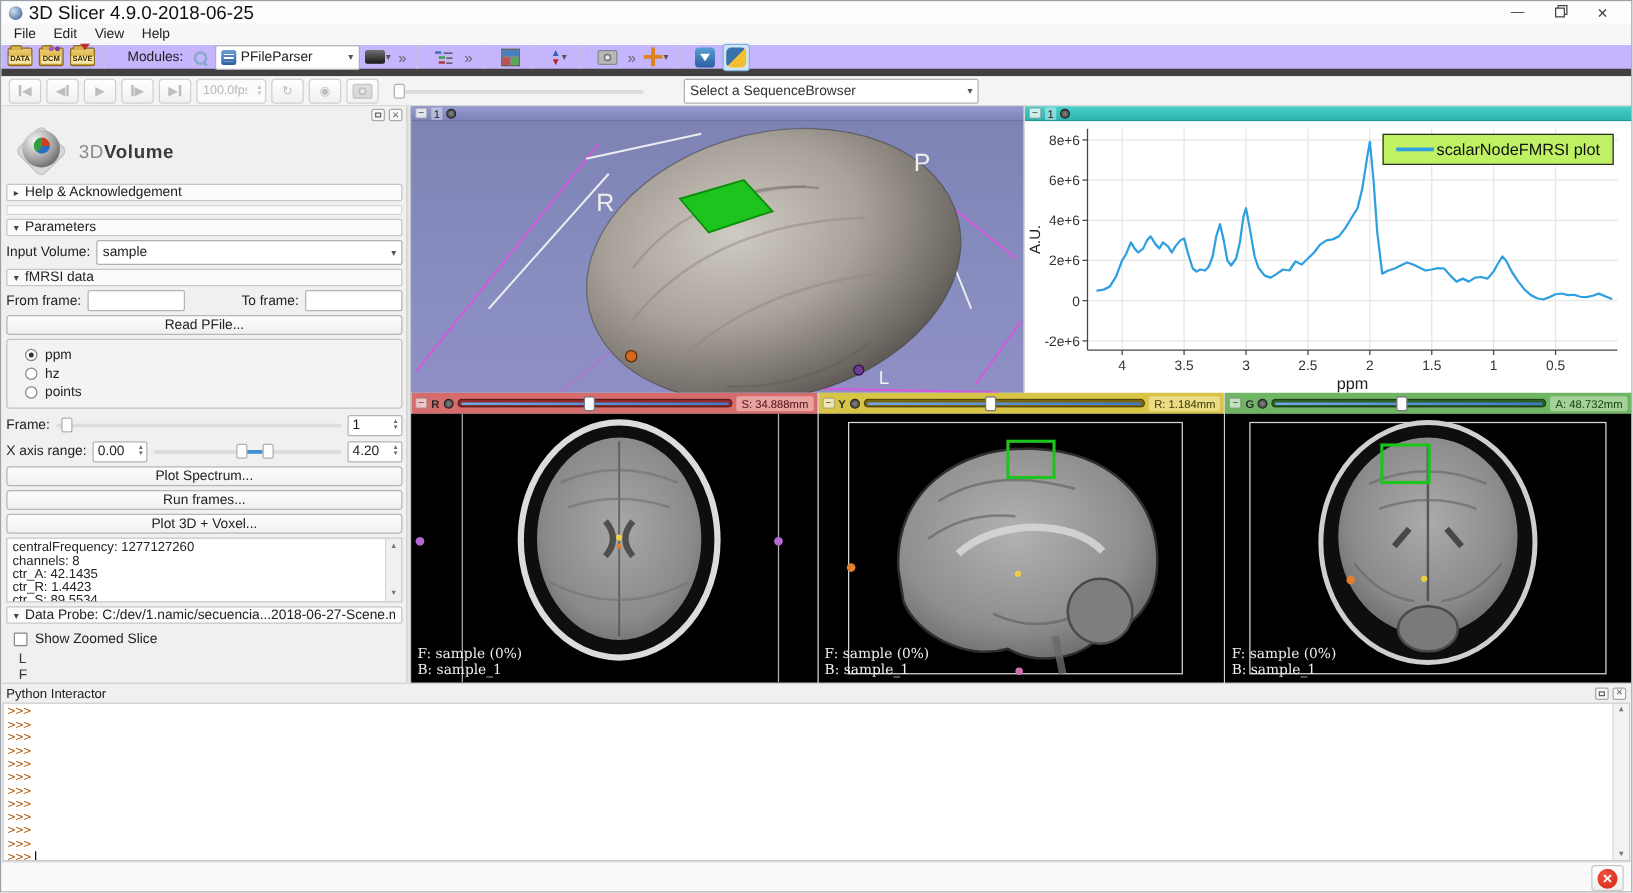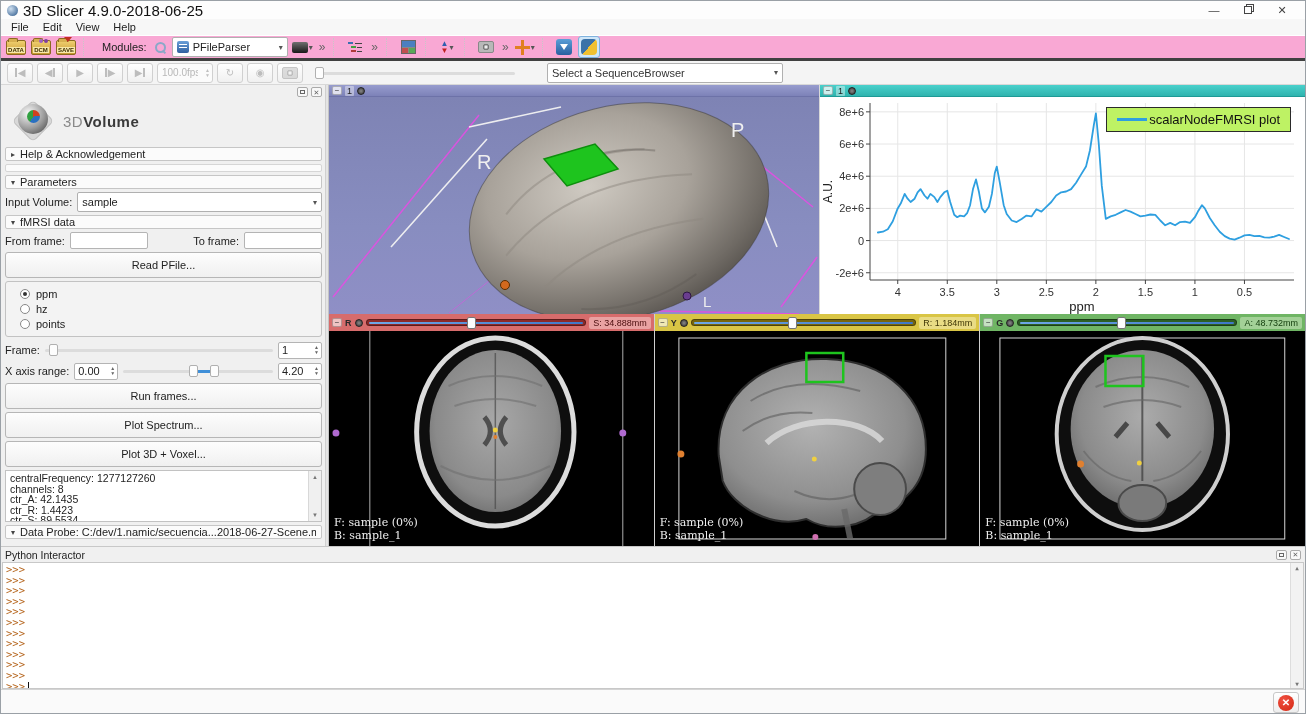--- a/index.html
+++ b/index.html
@@ -13,21 +13,21 @@
   .titlebar { height:18px; display:flex; align-items:center; background:#fdfdfd; padding:0 6px; }
   .app-icon { width:11px; height:11px; border-radius:50%; background:radial-gradient(circle at 35% 35%, #cfe0f0, #5a7fa8 70%, #2f4f70); margin-right:5px; }
   .titlebar .title { font-size:15px; color:#111; flex:0 0 auto; }
   .titlebar .spacer { flex:1; }
   .wc { width:34px; height:16px; display:flex; align-items:center; justify-content:center; color:#444; font-size:11px; cursor:default; }
   .wc .restore-glyph { width:8px; height:8px; border:1px solid #444; box-shadow:2px -2px 0 -1px #fdfdfd, 2px -2px 0 0 #444; }
   
   .menubar { height:16px; display:flex; align-items:center; gap:2px; background:#f7f7f7; padding:0 4px; }
   .menu-item { padding:1px 6px; color:#222; }
   
-  .toolbar { height:26px; display:flex; align-items:center; background:#f9a8d4; border-top:1px solid #fff; border-bottom:3px solid #404040; padding:0 4px; gap:3px; }
+  .toolbar { height:26px; display:flex; align-items:center; background:#c4b5fd; border-top:1px solid #fff; border-bottom:6px solid #404040; padding:0 4px; gap:3px; }
   .seqbar  { height:24px; display:flex; align-items:center; background:#f4f4f4; border-bottom:1px solid #d8d8d8; padding:0 6px; gap:4px; }
   .tsep { width:5px; height:18px; border-left:1px dotted #c8c8c8; margin:0 3px; }
   .tbtn { height:22px; min-width:22px; display:flex; align-items:center; justify-content:center; border-radius:3px; border:1px solid transparent; }
   .tbtn.active { background:#cfe6f8; border:1px solid #7fb2dd; }
   .folder-icon { width:20px; height:15px; position:relative; background:linear-gradient(#f0d070,#c89830); border:1px solid #8a6a20; border-radius:2px; display:flex; align-items:flex-end; justify-content:center; }
   .folder-icon::before { content:""; position:absolute; top:-3px; left:1px; width:8px; height:3px; background:#d8b050; border:1px solid #8a6a20; border-bottom:none; border-radius:2px 2px 0 0; }
   .folder-label { font-size:6px; font-weight:bold; color:#3a2a00; background:#f8e8a8; padding:0 1px; line-height:6px; margin-bottom:1px; }
   .dcm-dots::after { content:""; position:absolute; top:-2px; right:2px; width:4px; height:4px; border-radius:50%; background:#8040a0; box-shadow:-5px 0 0 #a060c0; }
   .save-arrow::after { content:""; position:absolute; top:-4px; right:3px; border-left:4px solid transparent; border-right:4px solid transparent; border-top:5px solid #c03020; }
   .modules-label { margin:0 4px 0 8px; }
@@ -89,21 +89,21 @@
   .slicer-mark .core { position:absolute; left:16px; top:11px; width:13px; height:13px; border-radius:50%; background:conic-gradient(#d04020 0 25%, #2a70c0 25% 60%, #30a040 60% 100%); }
   .logo-text { font-size:15px; letter-spacing:.5px; color:#8a8a8a; }
   .logo-text b { color:#3a3a3a; }
   .collapsible { height:14px; display:flex; align-items:center; gap:5px; background:#fbfbfb; border:1px solid #c6c6c6; border-radius:2px; padding:0 5px; margin:3px 0; }
   .collapsible .tri { font-size:8px; color:#444; }
   .empty-strip { height:8px; background:#fbfbfb; border:1px solid #d6d6d6; border-radius:2px; margin:2px 0; }
   .form-row { display:flex; align-items:center; gap:5px; margin:3px 0; }
   .form-row label { white-space:nowrap; }
   .grow { flex:1; }
   .text-input { height:17px; border:1px solid #b4b4b4; border-radius:2px; background:#fff; padding:0 3px; font-size:11px; font-family:"Liberation Sans",sans-serif; }
-  .push-btn { height:26px; display:flex; align-items:center; justify-content:center; background:linear-gradient(#fdfdfd,#f0f0f0); border:1px solid #b6b6b6; border-radius:3px; margin:3px 0; }
+  .push-btn { height:16px; display:flex; align-items:center; justify-content:center; background:linear-gradient(#fdfdfd,#f0f0f0); border:1px solid #b6b6b6; border-radius:3px; margin:3px 0; }
   .groupbox { border:1px solid #c2c2c2; border-radius:3px; padding:4px 8px 5px 14px; margin:2px 0 4px 0; background:#f3f3f3; }
   .radio-row { display:flex; align-items:center; gap:6px; height:15px; }
   .radio { width:10px; height:10px; border:1px solid #888; border-radius:50%; background:#fff; position:relative; }
   .radio.checked::after { content:""; position:absolute; inset:2px; background:#333; border-radius:50%; }
   .spinbox { height:17px; width:44px; border:1px solid #b4b4b4; border-radius:2px; background:#fff; display:flex; align-items:center; }
   .spinbox input { width:30px; border:none; font-size:11px; padding-left:3px; font-family:"Liberation Sans",sans-serif; background:transparent; color:#222; }
   .range-blue { position:absolute; top:8px; height:3px; background:#3f8fd8; }
   .info-box { height:52px; border:1px solid #c2c2c2; background:#fff; padding:2px 16px 2px 4px; position:relative; overflow:hidden; line-height:10.5px; font-size:10.5px; margin:3px 0; }
   .info-box .sb { position:absolute; right:0; top:0; bottom:0; width:13px; background:#f0f0f0; border-left:1px solid #d8d8d8; display:flex; flex-direction:column; justify-content:space-between; align-items:center; font-size:6px; color:#777; padding:1px 0; }
   .checkbox-row { display:flex; align-items:center; gap:6px; height:16px; margin:4px 0 2px 6px; }
@@ -387,22 +387,22 @@
         </div>
         <div class="spinbox">
           <input readonly="" value="4.20" style="">
           <span class="spins" style="color:#666">
               <span>▲</span>
               <span>▼</span>
             </span>
         </div>
       </div>
 
+      <div class="push-btn">Plot Spectrum...</div>
       <div class="push-btn">Run frames...</div>
-      <div class="push-btn">Plot Spectrum...</div>
       <div class="push-btn">Plot 3D + Voxel...</div>
 
       <div class="info-box">
         <div>centralFrequency: 1277127260</div>
         <div>channels: 8</div>
         <div>ctr_A: 42.1435</div>
         <div>ctr_R: 1.4423</div>
         <div>ctr_S: 89.5534</div>
         <div class="sb">
             <span>▲</span>

